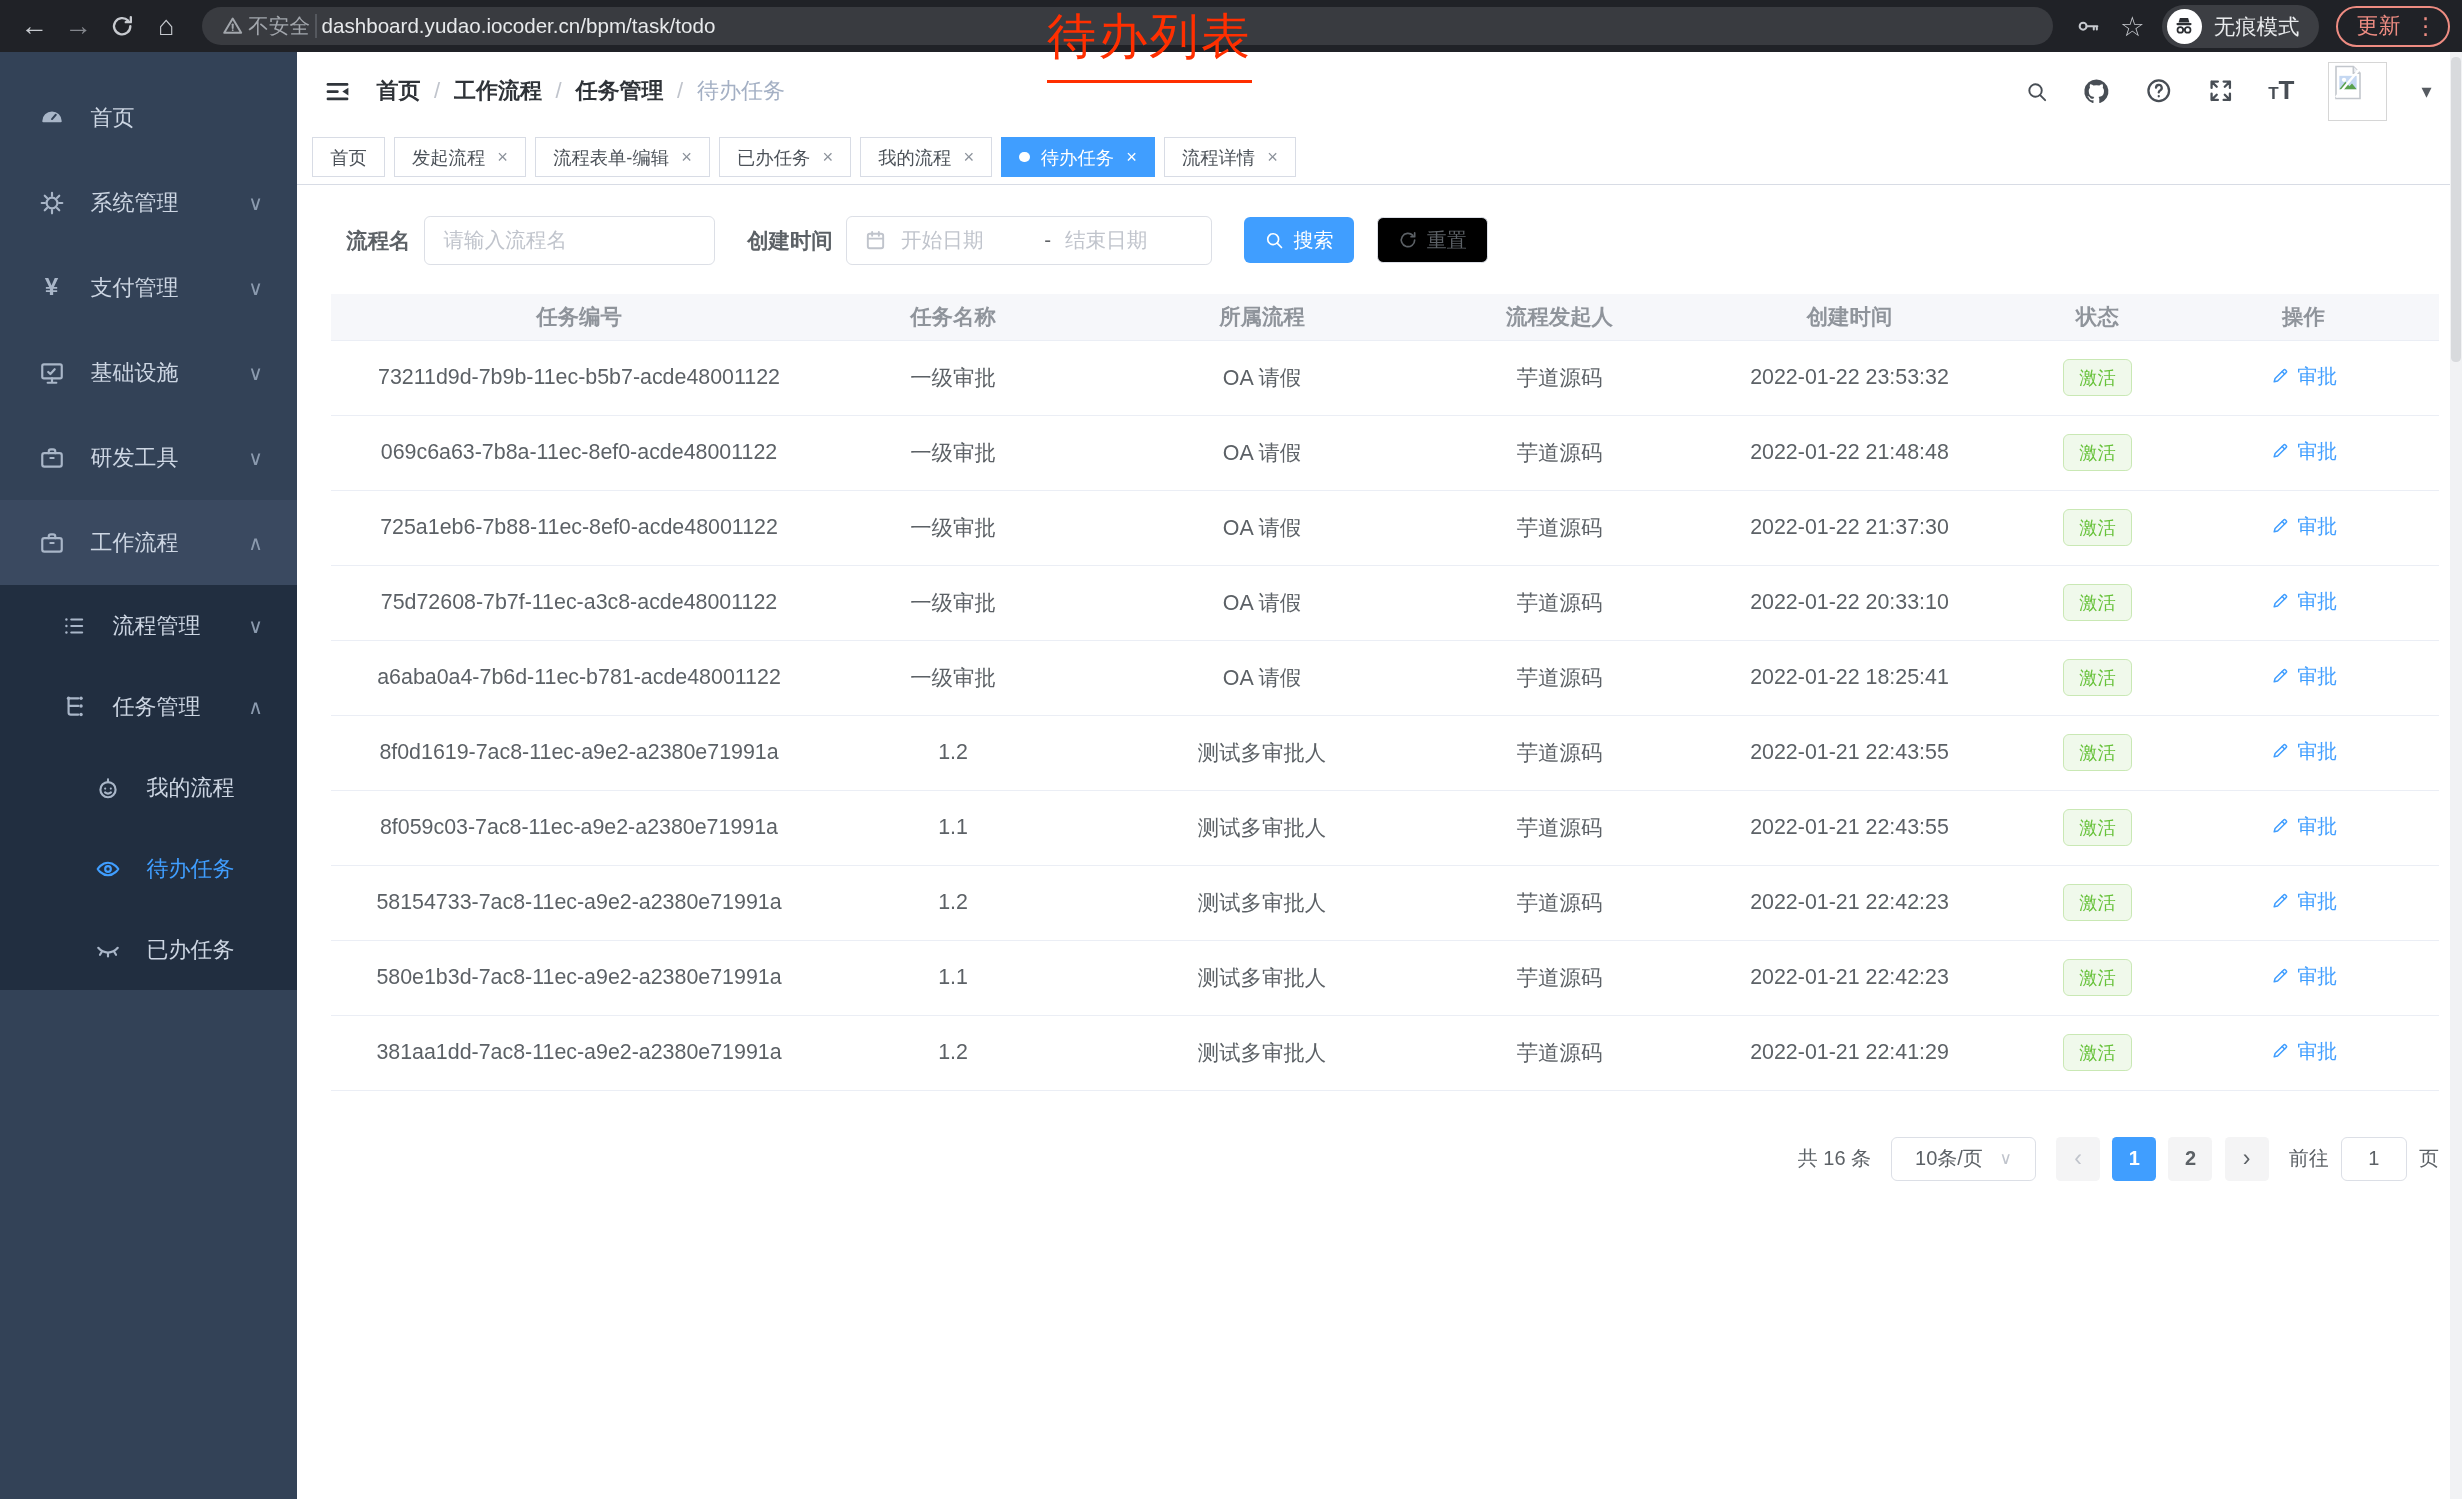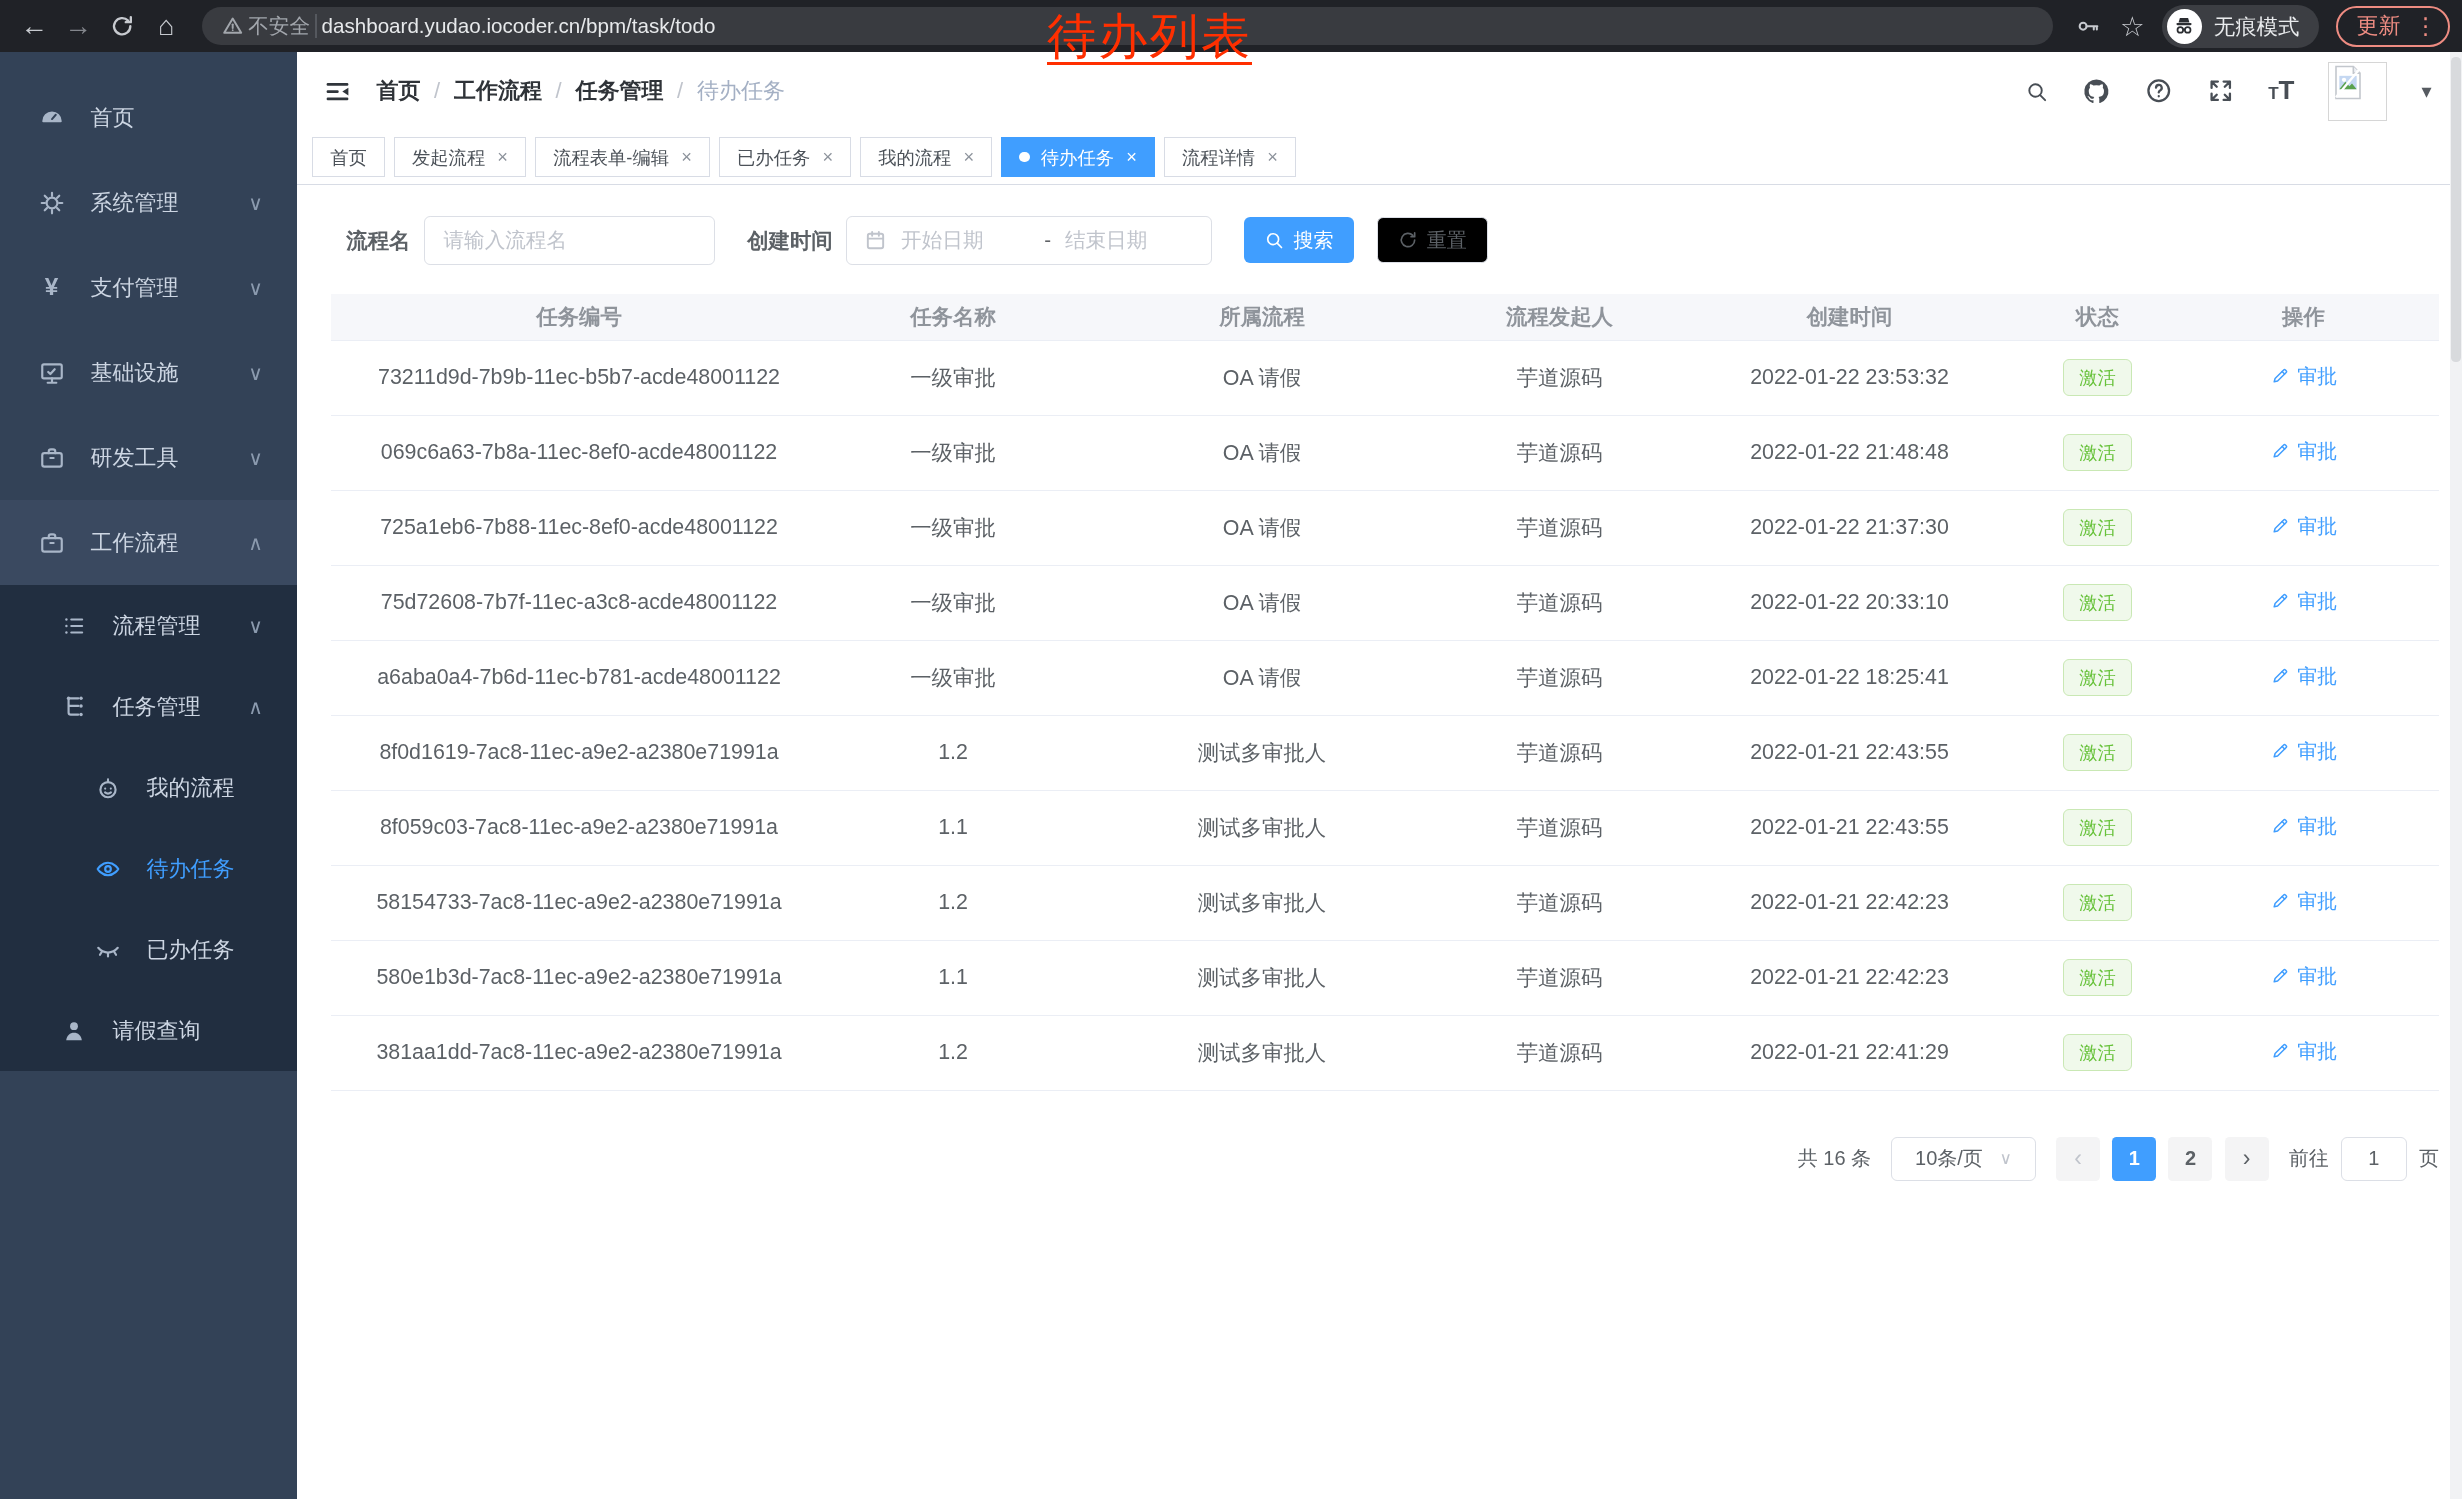--- a/index.html
+++ b/index.html
@@ -100,21 +100,21 @@
     align-items:center;justify-content:center;color:#5c6166;font-size:20px;cursor:pointer;font-weight:700}
   .pbtn.nav{font-size:23px;font-weight:400}
   .pbtn.disabled{color:#c0c4cc}
   .pbtn.active{background:#409eff;color:#fff}
   .goto{display:flex;align-items:center;gap:12.2px}
   .goto-input{width:66px;height:44px;border:1.5px solid #dcdfe6;border-radius:6.1px;display:flex;
     align-items:center;justify-content:center;color:#5c6166;background:#fff}
 
   
   .annotation{position:absolute;left:1047px;top:10.7px;z-index:99;font-size:49px;letter-spacing:2.3px;
-    font-weight:500;border-bottom:3.8px solid;padding-bottom:0;line-height:1.05;white-space:nowrap}
+    font-weight:500;border-bottom:3.8px solid;padding-bottom:18px;line-height:1.05;white-space:nowrap}
   .page-scrollbar{position:absolute;right:0;top:52px;width:12.2px;height:1448px;background:#f1f2f4;z-index:40}
   .page-scrollbar .thumb{margin:4.6px 1.5px 0;height:305px;border-radius:4.6px;background:#d8dadd}
 
   svg{display:block}
 </style>
 </head>
 <body>
 
 <div class="browser">
   <div class="bicon">←</div>
@@ -271,29 +271,20 @@
         </div>
         <div class="mi lvl3 sub">
           <span class="ic">
             <svg width="26" height="26" viewBox="0 0 24 24" fill="none" stroke="currentColor" stroke-width="2" stroke-linecap="round" stroke-linejoin="round">
               <path d="M3 10c2.6 3 5.6 4.4 9 4.4S18.4 13 21 10"></path>
               <path d="M6.2 13.8l-1.6 2.6M12 14.8V18M17.8 13.8l1.6 2.6"></path>
             </svg>
           </span>
           <span class="lbl">已办任务</span>
         </div>
-        <div class="mi lvl2 sub">
-          <span class="ic">
-            <svg width="26" height="26" viewBox="0 0 24 24" fill="none" stroke="currentColor" stroke-width="2" stroke-linecap="round" stroke-linejoin="round">
-              <circle cx="12" cy="7.5" r="3.6" fill="currentColor" stroke="none"></circle>
-              <path d="M4.8 20.5c.6-4.4 3.5-6.8 7.2-6.8s6.6 2.4 7.2 6.8z" fill="currentColor" stroke="none"></path>
-            </svg>
-          </span>
-          <span class="lbl">请假查询</span>
-        </div>
       </nav>
   </aside>
 
   <div class="main">
     <div class="header">
       <span class="fold" id="fold-ic">
           <svg width="29" height="29" viewBox="0 0 24 24" fill="currentColor">
             <rect x="3" y="5" width="18" height="2.2" rx="1"></rect>
             <rect x="3" y="11" width="10" height="2.2" rx="1"></rect>
             <rect x="3" y="17" width="18" height="2.2" rx="1"></rect>

